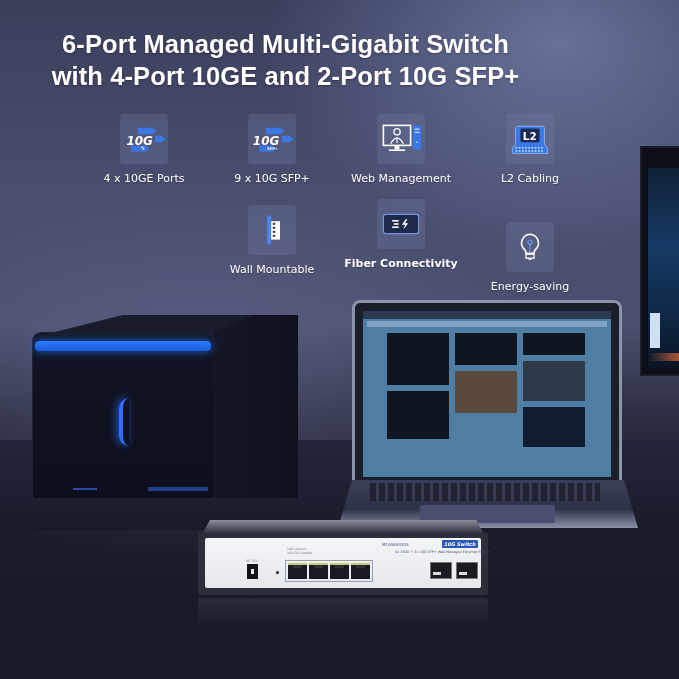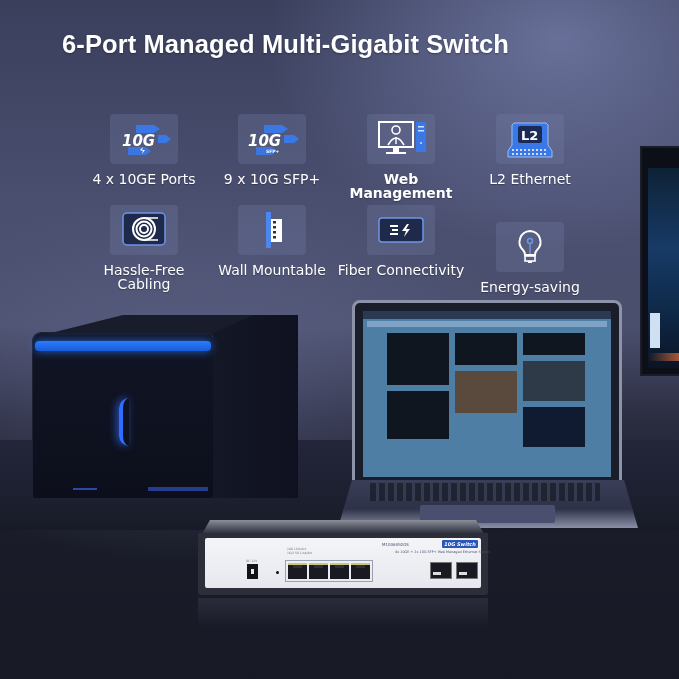--- a/index.html
+++ b/index.html
@@ -100,26 +100,26 @@
     color: #ffffff; font-family: "Liberation Sans", sans-serif; font-weight: 700;
     font-size: 25.5px; line-height: 32px; letter-spacing: 0.1px;
     text-shadow: 0 1px 2px rgba(0,0,0,0.35);
   }
 
   
   .feature {
     position: absolute; width: 130px; text-align: center;
   }
   .feature .icon-box {
-    width: 68px; height: 50px; margin: 0 auto; border-radius: 4px;
+    width: 48px; height: 50px; margin: 0 auto; border-radius: 4px;
     background: rgba(120,128,170,0.28);
     position: relative; display: flex; align-items: center; justify-content: center;
   }
   .feature .label {
-    margin-top: 8px; color: #ffffff; font-size: 14px; line-height: 14px;
+    margin-top: 8px; color: #ffffff; font-size: 11px; line-height: 14px;
     font-family: "DejaVu Sans", sans-serif;
     text-shadow: 0 1px 1px rgba(0,0,0,0.3);
   }
 
   
   .switch {
     position: absolute; left: 198px; top: 520px; width: 290px; height: 78px;
   }
   .switch-top {
     position: absolute; left: 4px; top: 0; width: 282px; height: 14px;
@@ -196,20 +196,21 @@
       <div class="ls-tile" style="left:160px;top:50px;width:62px;height:40px;background:#2e3a48;"></div>
       <div class="ls-tile" style="left:160px;top:96px;width:62px;height:40px;background:#101a30;"></div>
     </div>
   </div>
   <div class="laptop-base"></div>
   <div class="laptop-keys"></div>
   <div class="laptop-pad"></div>
 
   <div class="title">
     <div>6-Port Managed Multi-Gigabit Switch</div>
+    <div>with 4-Port 10GE and 2-Port 10G SFP+</div>
   </div>
 
   <div class="feature" style="left:79px;top:114px;">
     <div class="icon-box">
       <svg width="60" height="44" viewBox="0 0 60 44">
         <path d="M22 8 h18 l6 4 -6 4 h-18z" fill="#3a78e8"></path>
         <path d="M44 18 h8 l5 4 -5 4 h-8z" fill="#3a78e8"></path>
         <path d="M14 30 h18 l5 4 -5 4 h-18z" fill="#3a78e8" opacity="0.9"></path>
         <text x="8" y="29" font-family="DejaVu Sans, sans-serif" font-size="15" font-weight="bold" font-style="italic" fill="#ffffff">10G</text>
         <path d="M26 33 l3 -3 -1 3 3 0 -3 4 1 -3z" fill="#fff"></path>
@@ -224,21 +225,21 @@
         <path d="M22 8 h18 l6 4 -6 4 h-18z" fill="#3a78e8"></path>
         <path d="M42 18 h10 l5 4 -5 4 h-10z" fill="#3a78e8"></path>
         <path d="M14 30 h16 l5 4 -5 4 h-16z" fill="#3a78e8" opacity="0.9"></path>
         <text x="6" y="29" font-family="DejaVu Sans, sans-serif" font-size="15" font-weight="bold" font-style="italic" fill="#ffffff">10G</text>
         <text x="24" y="36" font-family="DejaVu Sans, sans-serif" font-size="4.5" font-weight="bold" fill="#ffffff">SFP+</text>
       </svg>
     </div>
     <div class="label">9 x 10G SFP+</div>
   </div>
 
-  <div class="feature" style="left:336px;top:114px;font-weight:bold;">
+  <div class="feature" style="left:336px;top:114px;">
     <div class="icon-box">
       <svg width="60" height="44" viewBox="0 0 60 44">
         <rect x="8" y="5" width="34" height="25" fill="none" stroke="#ffffff" stroke-width="2"></rect>
         <rect x="22" y="30" width="6" height="5" fill="#ffffff"></rect>
         <rect x="15" y="35" width="20" height="2" fill="#ffffff"></rect>
         <circle cx="25" cy="13" r="4" fill="none" stroke="#ffffff" stroke-width="1.6"></circle>
         <path d="M17 28 q8 -14 16 0" fill="none" stroke="#ffffff" stroke-width="1.6"></path>
         <line x1="25" y1="20" x2="25" y2="27" stroke="#ffffff" stroke-width="1.4"></line>
         <rect x="45" y="5" width="10" height="30" fill="#3a78e8"></rect>
         <rect x="47" y="9" width="6" height="1.5" fill="#cfe0ff"></rect>
@@ -270,55 +271,39 @@
             <rect x="20" y="36" width="2" height="2"></rect>
             <rect x="24" y="36" width="2" height="2"></rect>
             <rect x="28" y="36" width="2" height="2"></rect>
             <rect x="32" y="36" width="2" height="2"></rect>
             <rect x="36" y="36" width="2" height="2"></rect>
             <rect x="40" y="36" width="2" height="2"></rect>
             <rect x="44" y="36" width="2" height="2"></rect>
         </g>
       </svg>
     </div>
-    <div class="label">L2 Ethernet</div>
-  </div>
-
-  <div class="feature" style="left:79px;top:205px;">
-    <div class="icon-box">
-      <svg width="60" height="44" viewBox="0 0 60 44">
-        <rect x="9" y="5" width="42" height="32" rx="4" fill="#1f2a4a" stroke="#6f95e6" stroke-width="1.5"></rect>
-        <circle cx="30" cy="21" r="11" fill="none" stroke="#ffffff" stroke-width="2"></circle>
-        <circle cx="30" cy="21" r="7.5" fill="none" stroke="#ffffff" stroke-width="2"></circle>
-        <circle cx="30" cy="21" r="4" fill="none" stroke="#ffffff" stroke-width="2"></circle>
-        <line x1="30" y1="32" x2="44" y2="32" stroke="#ffffff" stroke-width="1.5"></line>
-        <line x1="30" y1="10" x2="44" y2="10" stroke="#ffffff" stroke-width="1.5"></line>
-      </svg>
-    </div>
-    <div class="label">
-      <div>Hassle-Free</div>
-      <div>Cabling</div>
-    </div>
-  </div>
+    <div class="label">L2 Cabling</div>
+  </div>
+
 
   <div class="feature" style="left:207px;top:205px;">
     <div class="icon-box">
       <svg width="60" height="44" viewBox="0 0 60 44">
         <rect x="24" y="4" width="5" height="36" fill="#4d86ee"></rect>
         <rect x="29" y="11" width="11" height="23" fill="#ffffff"></rect>
         <rect x="31" y="13" width="3" height="2.5" fill="#333"></rect>
         <rect x="31" y="18" width="3" height="2.5" fill="#333"></rect>
         <rect x="31" y="23" width="3" height="2.5" fill="#333"></rect>
         <rect x="31" y="28" width="3" height="2.5" fill="#333"></rect>
       </svg>
     </div>
     <div class="label">Wall Mountable</div>
   </div>
 
-  <div class="feature" style="left:336px;top:205px;">
+  <div class="feature" style="left:336px;top:199px;font-weight:bold;">
     <div class="icon-box">
       <svg width="60" height="44" viewBox="0 0 60 44">
         <rect x="8" y="10" width="44" height="24" rx="3" fill="#1f2a4a" stroke="#6f95e6" stroke-width="1.5"></rect>
         <rect x="19" y="17" width="8" height="2" fill="#ffffff"></rect>
         <rect x="21" y="21" width="6" height="2" fill="#ffffff"></rect>
         <rect x="19" y="25" width="8" height="2" fill="#ffffff"></rect>
         <path d="M36 16 l-5 7 h4 l-2 6 6 -8 h-4 l3 -5z" fill="#ffffff"></path>
       </svg>
     </div>
     <div class="label">Fiber Connectivity</div>

